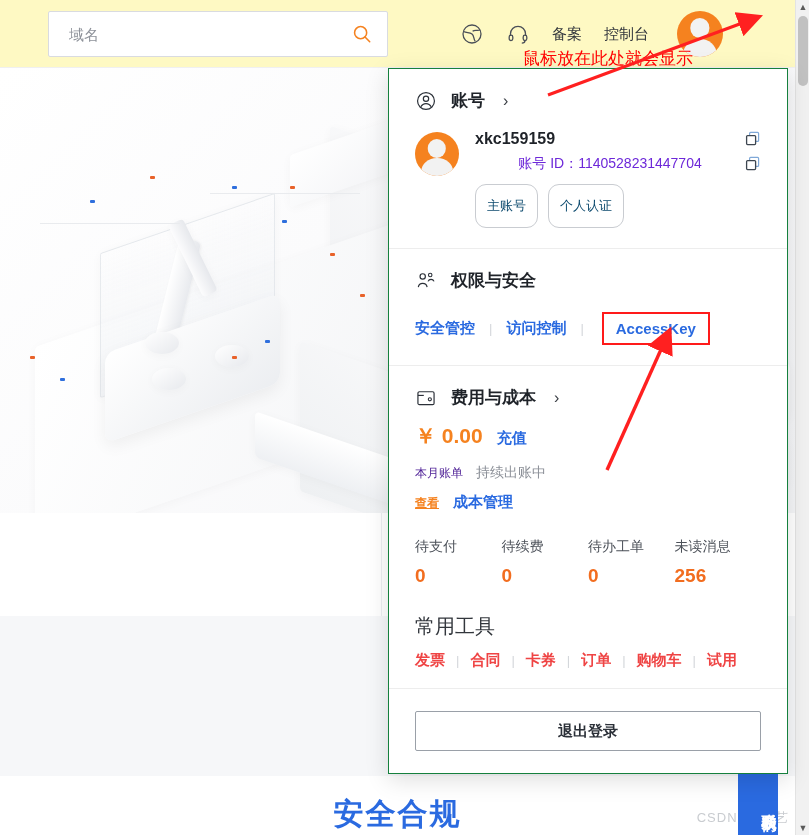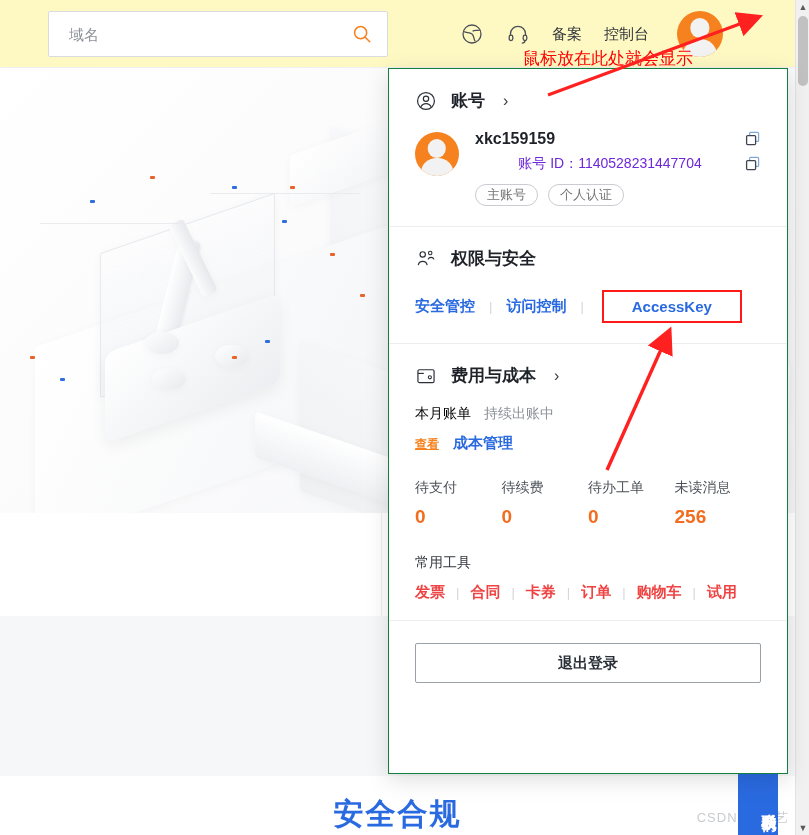--- a/index.html
+++ b/index.html
@@ -248,54 +248,54 @@
     width: 72%; height: 62%; border-radius: 50% 50% 0 0; background: #f2f2f2;
   }
   .acct-col { flex: 1; min-width: 0; }
   .acct-row { display: flex; align-items: center; }
   .acct-name { font-size: 16px; font-weight: bold; color: #1f2329; flex: 1; }
   .acct-id { font-size: 14px; color: #6d28d9; flex: 1; margin-top: 7px; text-align: center; }
   .copy-ico { width: 16px; height: 16px; flex: 0 0 16px; cursor: pointer; }
   .tags { display: flex; gap: 10px; margin-top: 11px; }
   .tag {
     border: 1px solid #c9ccd1; border-radius: 11px;
-    padding: 1px 11px; font-size: 13px; color: #737373;
+    padding: 12px 11px; font-size: 13px; color: #0c4a6e;
     line-height: 18px;
   }
 
   
   .linkrow {
     display: flex; align-items: center; gap: 0;
     padding: 16px 0 20px 0;
   }
   .lk { font-size: 15px; color: #2a6ae0; font-weight: bold; cursor: pointer; white-space: nowrap; }
   .lk-sep { color: #d3d6da; margin: 0 14px; font-size: 13px; }
   .lk-boxed {
-    border: 2px solid #ff1a1a; padding: 6px 28px;
+    border: 2px solid #ff1a1a; padding: 6px 12px;
     margin-left: 4px;
   }
 
   
   .fee-label { font-size: 14px; color: #4c5159; margin-top: 16px; }
   .fee-amt-row { display: flex; align-items: baseline; gap: 14px; margin-top: 9px; }
   .fee-amt { font-size: 21px; font-weight: bold; color: #f5821f; }
   .fee-bill-row { display: flex; align-items: baseline; gap: 13px; margin-top: 14px; }
-  .fee-bill { font-size: 14px; color: #000000; }
+  .fee-bill { font-size: 12px; color: #4c1d95; }
   .fee-bill-sub { font-size: 14px; color: #8c9098; }
   .fee-view-row { display: flex; align-items: baseline; gap: 14px; margin-top: 11px; }
   .fee-view { font-size: 12px; font-weight: bold; color: #f5821f; cursor: pointer; text-decoration: underline; }
 
   
   .stats { display: flex; padding-top: 26px; }
   .stat { width: 93px; }
   .stat .k { font-size: 14px; color: #4c5159; }
   .stat .v { font-size: 19px; font-weight: bold; color: #f26d1f; margin-top: 9px; }
 
   
-  .tools-label { font-size: 14px; color: #33373d; margin-top: 26px; }
+  .tools-label { font-size: 20px; color: #33373d; margin-top: 26px; }
   .tools-row { display: flex; align-items: center; margin-top: 11px; padding-bottom: 18px;}
   .tool-lk { font-size: 15px; color: #ef4444; font-weight: bold; cursor: pointer; }
   .tool-sep { color: #d3d6da; margin: 0 11px; font-size: 13px; }
 
   
   .logout-wrap { padding: 22px 26px 22px 26px; }
   .logout-btn {
     width: 100%; height: 40px;
     border: 1px solid #9aa0a8; background: #fff;
     font-size: 15px; color: #2b3038; font-weight: bold;
@@ -478,20 +478,24 @@
       <div class="sec-head">
         <svg class="sico" viewBox="0 0 24 24" fill="none">
           <rect x="3.2" y="5.2" width="17.6" height="14" rx="1.6" stroke="#2b3038" stroke-width="1.3"></rect>
           <path d="M3.2 9.2h6.4" stroke="#2b3038" stroke-width="1.3"></path>
           <circle cx="16.2" cy="13.4" r="1.7" stroke="#2b3038" stroke-width="1.2"></circle>
         </svg>
         <span class="stitle">费用与成本</span>
         <span class="chev">›</span>
       </div>
 
+      <div class="fee-amt-row">
+        <span class="fee-amt">￥ 0.00</span>
+        <span class="lk">充值</span>
+      </div>
       <div class="fee-bill-row">
         <span class="fee-bill">本月账单</span>
         <span class="fee-bill-sub">持续出账中</span>
       </div>
       <div class="fee-view-row">
         <span class="fee-view">查看</span>
         <span class="lk">成本管理</span>
       </div>
 
       <div class="stats">

